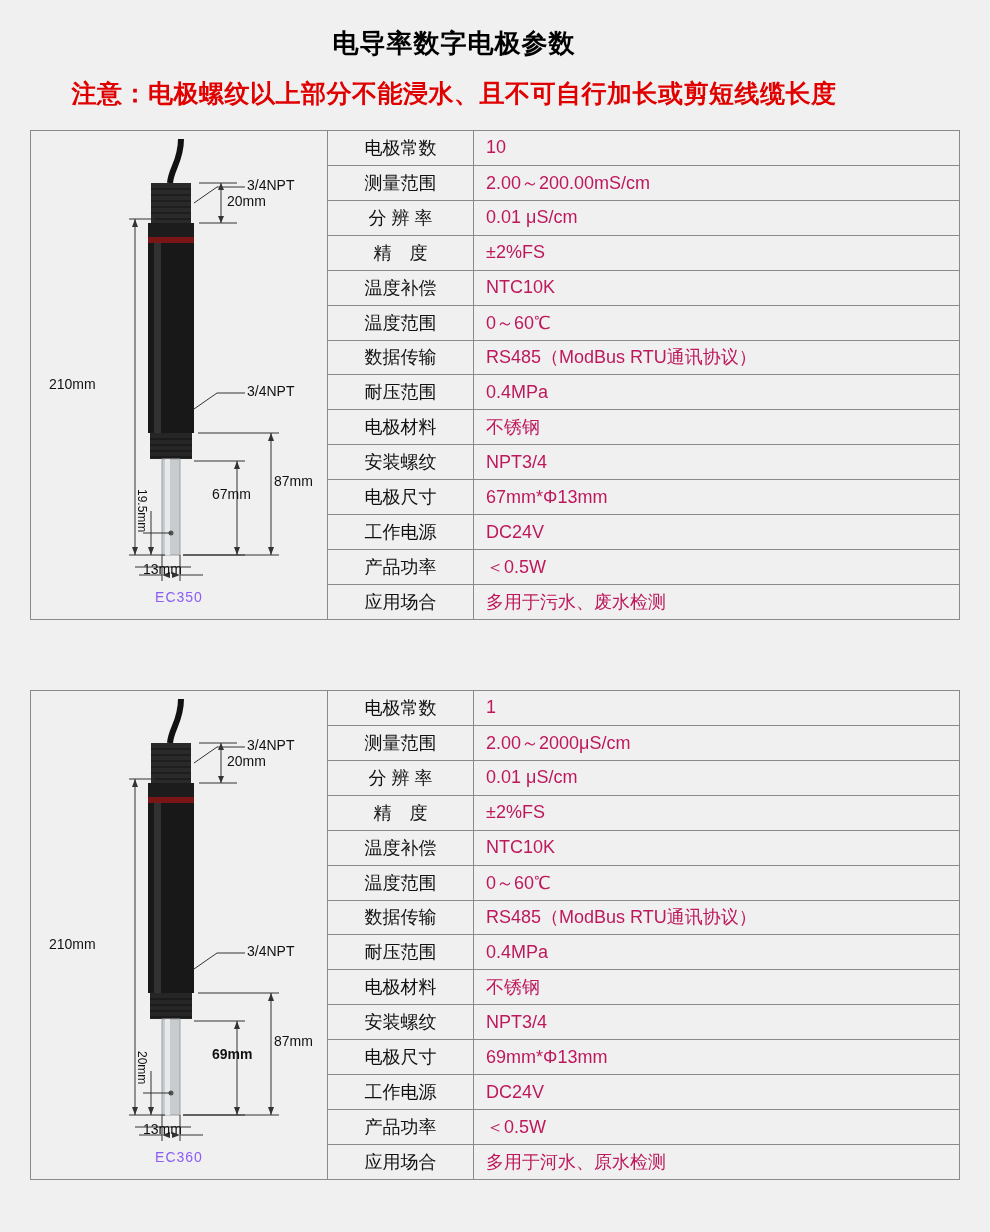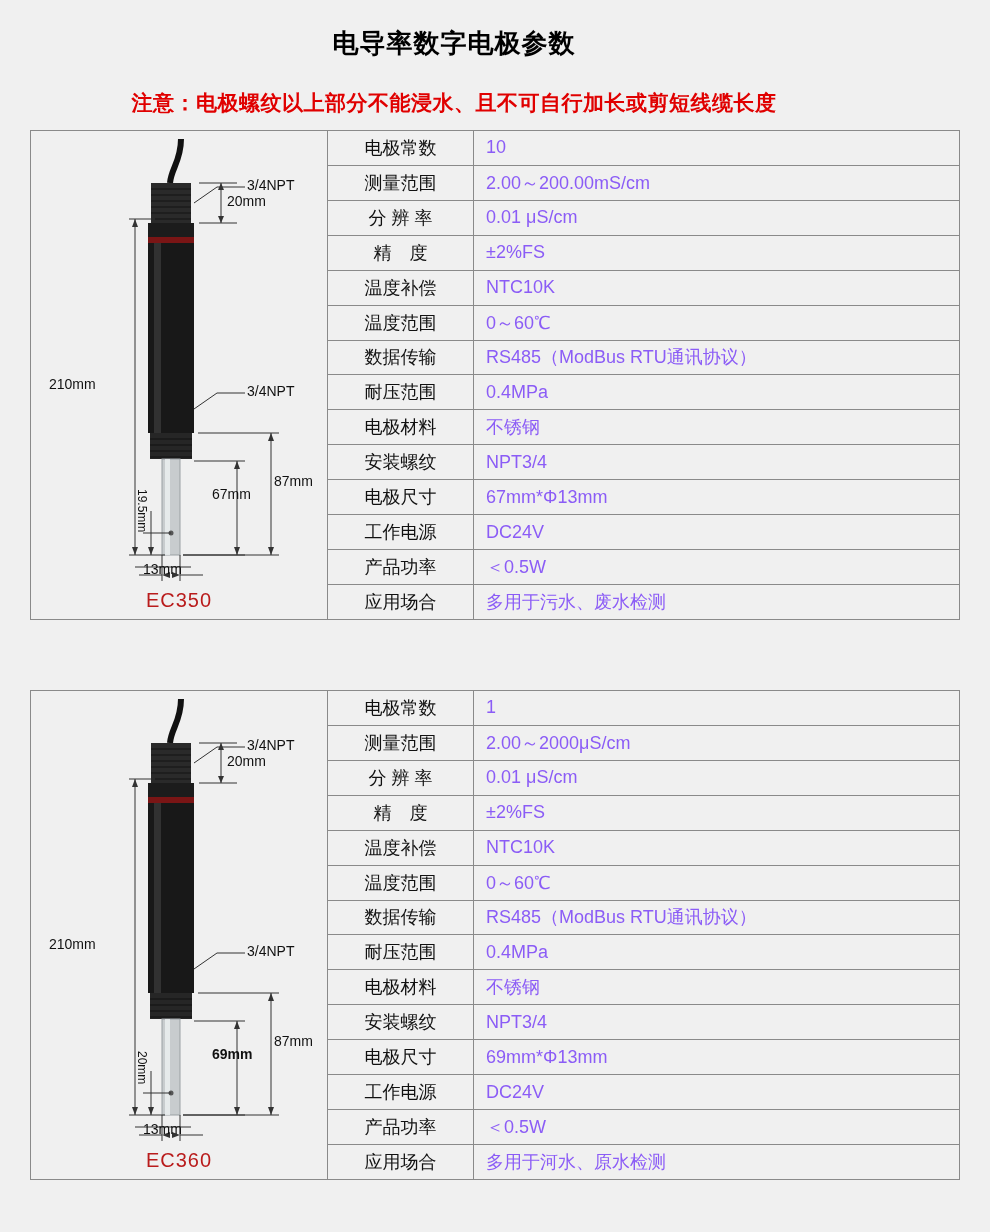--- a/index.html
+++ b/index.html
@@ -24,24 +24,24 @@
   .title {
     text-align: center;
     font-size: 26px;
     font-weight: bold;
     letter-spacing: 1px;
     padding-top: 26px;
     color: #000;
   }
   .notice {
     text-align: center;
-    font-size: 21px;
+    font-size: 25px;
     font-weight: bold;
     color: #e00000;
-    margin-top: 28px;
+    margin-top: 16px;
     letter-spacing: 0.5px;
   }
   .block {
     position: absolute;
     left: 30px;
     width: 930px;
     border: 1px solid #8a8a8a;
     background: #f0f0f0;
     box-sizing: border-box;
     display: flex;
@@ -77,35 +77,35 @@
     height: 100%;
     display: flex;
     align-items: center;
     justify-content: center;
     box-sizing: border-box;
   }
   .cell-v {
     flex: 1 1 auto;
     padding-left: 12px;
     font-size: 18px;
-    color: #8b5cf6;
+    color: #be185d;
     height: 100%;
     display: flex;
     align-items: center;
     box-sizing: border-box;
   }
 
   
   .probe-wrap { position: absolute; left: 0; top: 0; width: 296px; height: 100%; }
   .model-label {
     position: absolute;
     width: 296px;
     text-align: center;
-    font-size: 20px;
-    color: #b91c1c;
+    font-size: 14px;
+    color: #8b5cf6;
     letter-spacing: 1px;
   }
   svg { display: block; }
 </style>
 </head>
 <body>
 
 <div class="page">
 
   <div class="title">电导率数字电极参数</div>

